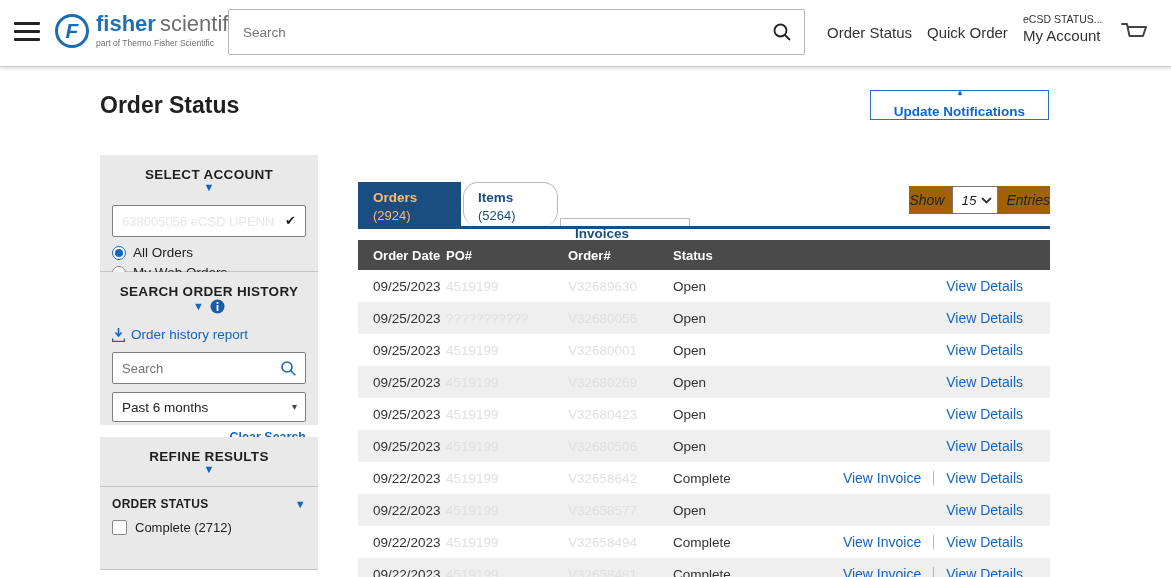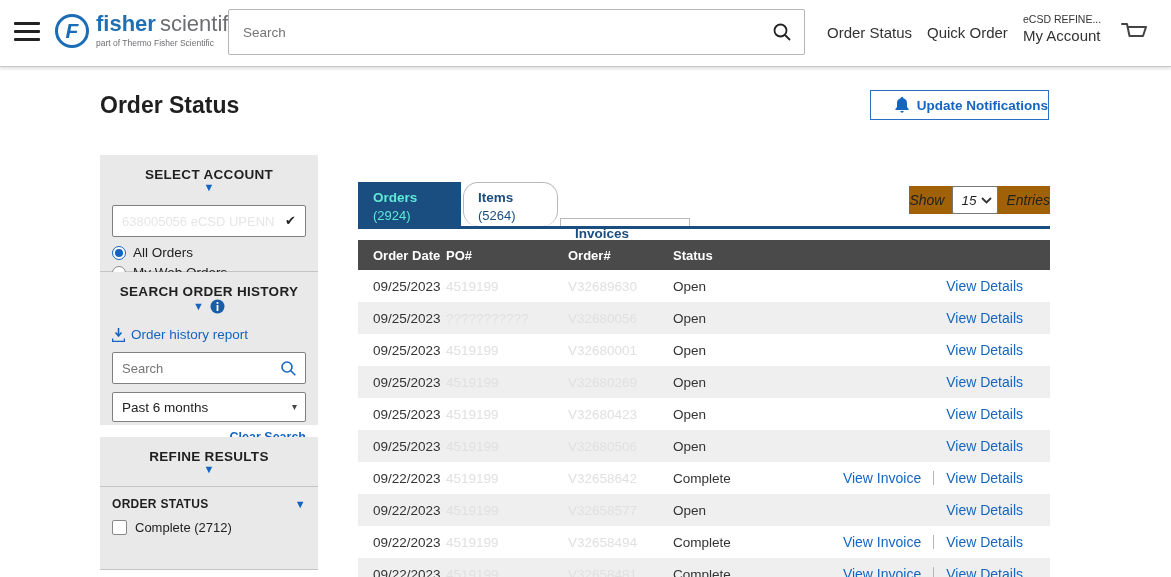--- a/index.html
+++ b/index.html
@@ -28,22 +28,22 @@
   .hnav { position:absolute; top:24px; font-size:15px; color:#333; cursor:pointer; white-space:nowrap; }
   .hnav.n1 { left:827px; } .hnav.n2 { left:927px; }
   .hacct { position:absolute; left:1023px; top:13px; cursor:pointer; }
   .hacct .l1 { font-size:10.5px; color:#333; }
   .hacct .l2 { font-size:15px; color:#333; margin-top:2px; }
   .hcart { position:absolute; left:1120px; top:20px; cursor:pointer; }
 
   
   .page-title { position:absolute; left:100px; top:92px; font-size:23px; font-weight:bold; color:#1f1f1f; }
   .notif-btn { position:absolute; left:870px; top:90px; width:179px; height:30px; background:#fff;
-               border:1px solid #2b6fc4; display:flex; align-items:center; justify-content:flex-end;
-               gap:8px; cursor:pointer; }
+               border:1px solid #2b6fc4; display:flex; align-items:center; justify-content:center;
+               gap:8px; cursor:pointer;flex-direction:column; }
   .notif-btn span { color:#1565c0; font-weight:bold; font-size:13.5px; }
 
   
   .panel { position:absolute; left:100px; width:218px; background:#e9e9e9; padding:12px; }
   .panel.p1 { top:155px; height:117px; border-bottom:1px solid #c4c4c4; }
   .panel.p2 { top:272px; height:153px; }
   .panel.p3 { top:437px; height:133px; border-bottom:1px solid #c4c4c4; }
   .sec-title { display:flex; align-items:center; justify-content:space-between;
                font-size:13.5px; font-weight:bold; color:#1f1f1f; letter-spacing:.3px; cursor:pointer;flex-direction:column; }
   .chev { color:#1565c0; font-size:11px; line-height:1; }
@@ -76,21 +76,21 @@
 
   
   .main { position:absolute; left:358px; top:182px; width:692px; }
   .tabsbar { position:relative; height:47px; }
   .tabs { display:flex; height:44px; }
   .tab { margin-right:2px; padding:5px 0 0 14px; cursor:pointer; background:#fff;
          border:1px solid #b9b9b9; border-bottom:none; color:#1a4d80; }
   .tab .tlabel { font-weight:bold; font-size:13.5px; line-height:19px; display:block; }
   .tab .tcount { font-size:13px; line-height:17px; display:block; }
   .tab.t0 { width:103px; } .tab.t1 { width:95px;border-radius:15px; } .tab.t2 { width:130px;margin-top:36px; }
-  .tab.active { background:#1a4d80; color:#5eead4; border-color:#1a4d80; }
+  .tab.active { background:#1a4d80; color:#fdba74; border-color:#1a4d80; }
   .tab-underline { position:absolute; left:0; bottom:0; width:100%; height:3px; background:#1a4d80; }
   .show-entries { position:absolute; right:0; top:4px; display:flex; align-items:center; gap:8px;
                   font-size:14px; color:#222; background:#a16207;font-style:italic; }
   .show-select { position:relative; width:46px; height:28px; border:1px solid #777; border-radius:2px;
                  cursor:pointer; background:#fff; }
   .show-select .val { position:absolute; left:8px; top:6px; font-size:13.5px; color:#222; }
   .show-select svg { position:absolute; right:5px; top:10px; }
 
   .otable { position:absolute; left:0; top:58px; width:692px; }
   .thead { display:flex; align-items:center; height:30px; background:#4a4a4a; color:#fff;
@@ -135,21 +135,21 @@
             <circle cx="8.5" cy="8.5" r="6" fill="none" stroke="#222" stroke-width="1.8"></circle>
             <line x1="13" y1="13" x2="18" y2="18" stroke="#222" stroke-width="1.8"></line>
           </svg>
       </span>
     </div>
 
     <div class="hnav n1">Order Status</div>
     <div class="hnav n2">Quick Order</div>
 
     <div class="hacct">
-      <div class="l1">eCSD REFINE...</div>
+      <div class="l1">eCSD STATUS...</div>
       <div class="l2">My Account</div>
     </div>
 
     <div class="hcart">
       <svg width="30" height="26" viewBox="0 0 30 26">
           <path d="M2 4 h5 l2.5 12 h13.5 l3 -9 h-17" fill="none" stroke="#444" stroke-width="2" stroke-linejoin="round" stroke-linecap="round"></path>
         </svg>
     </div>
   </div>
 

